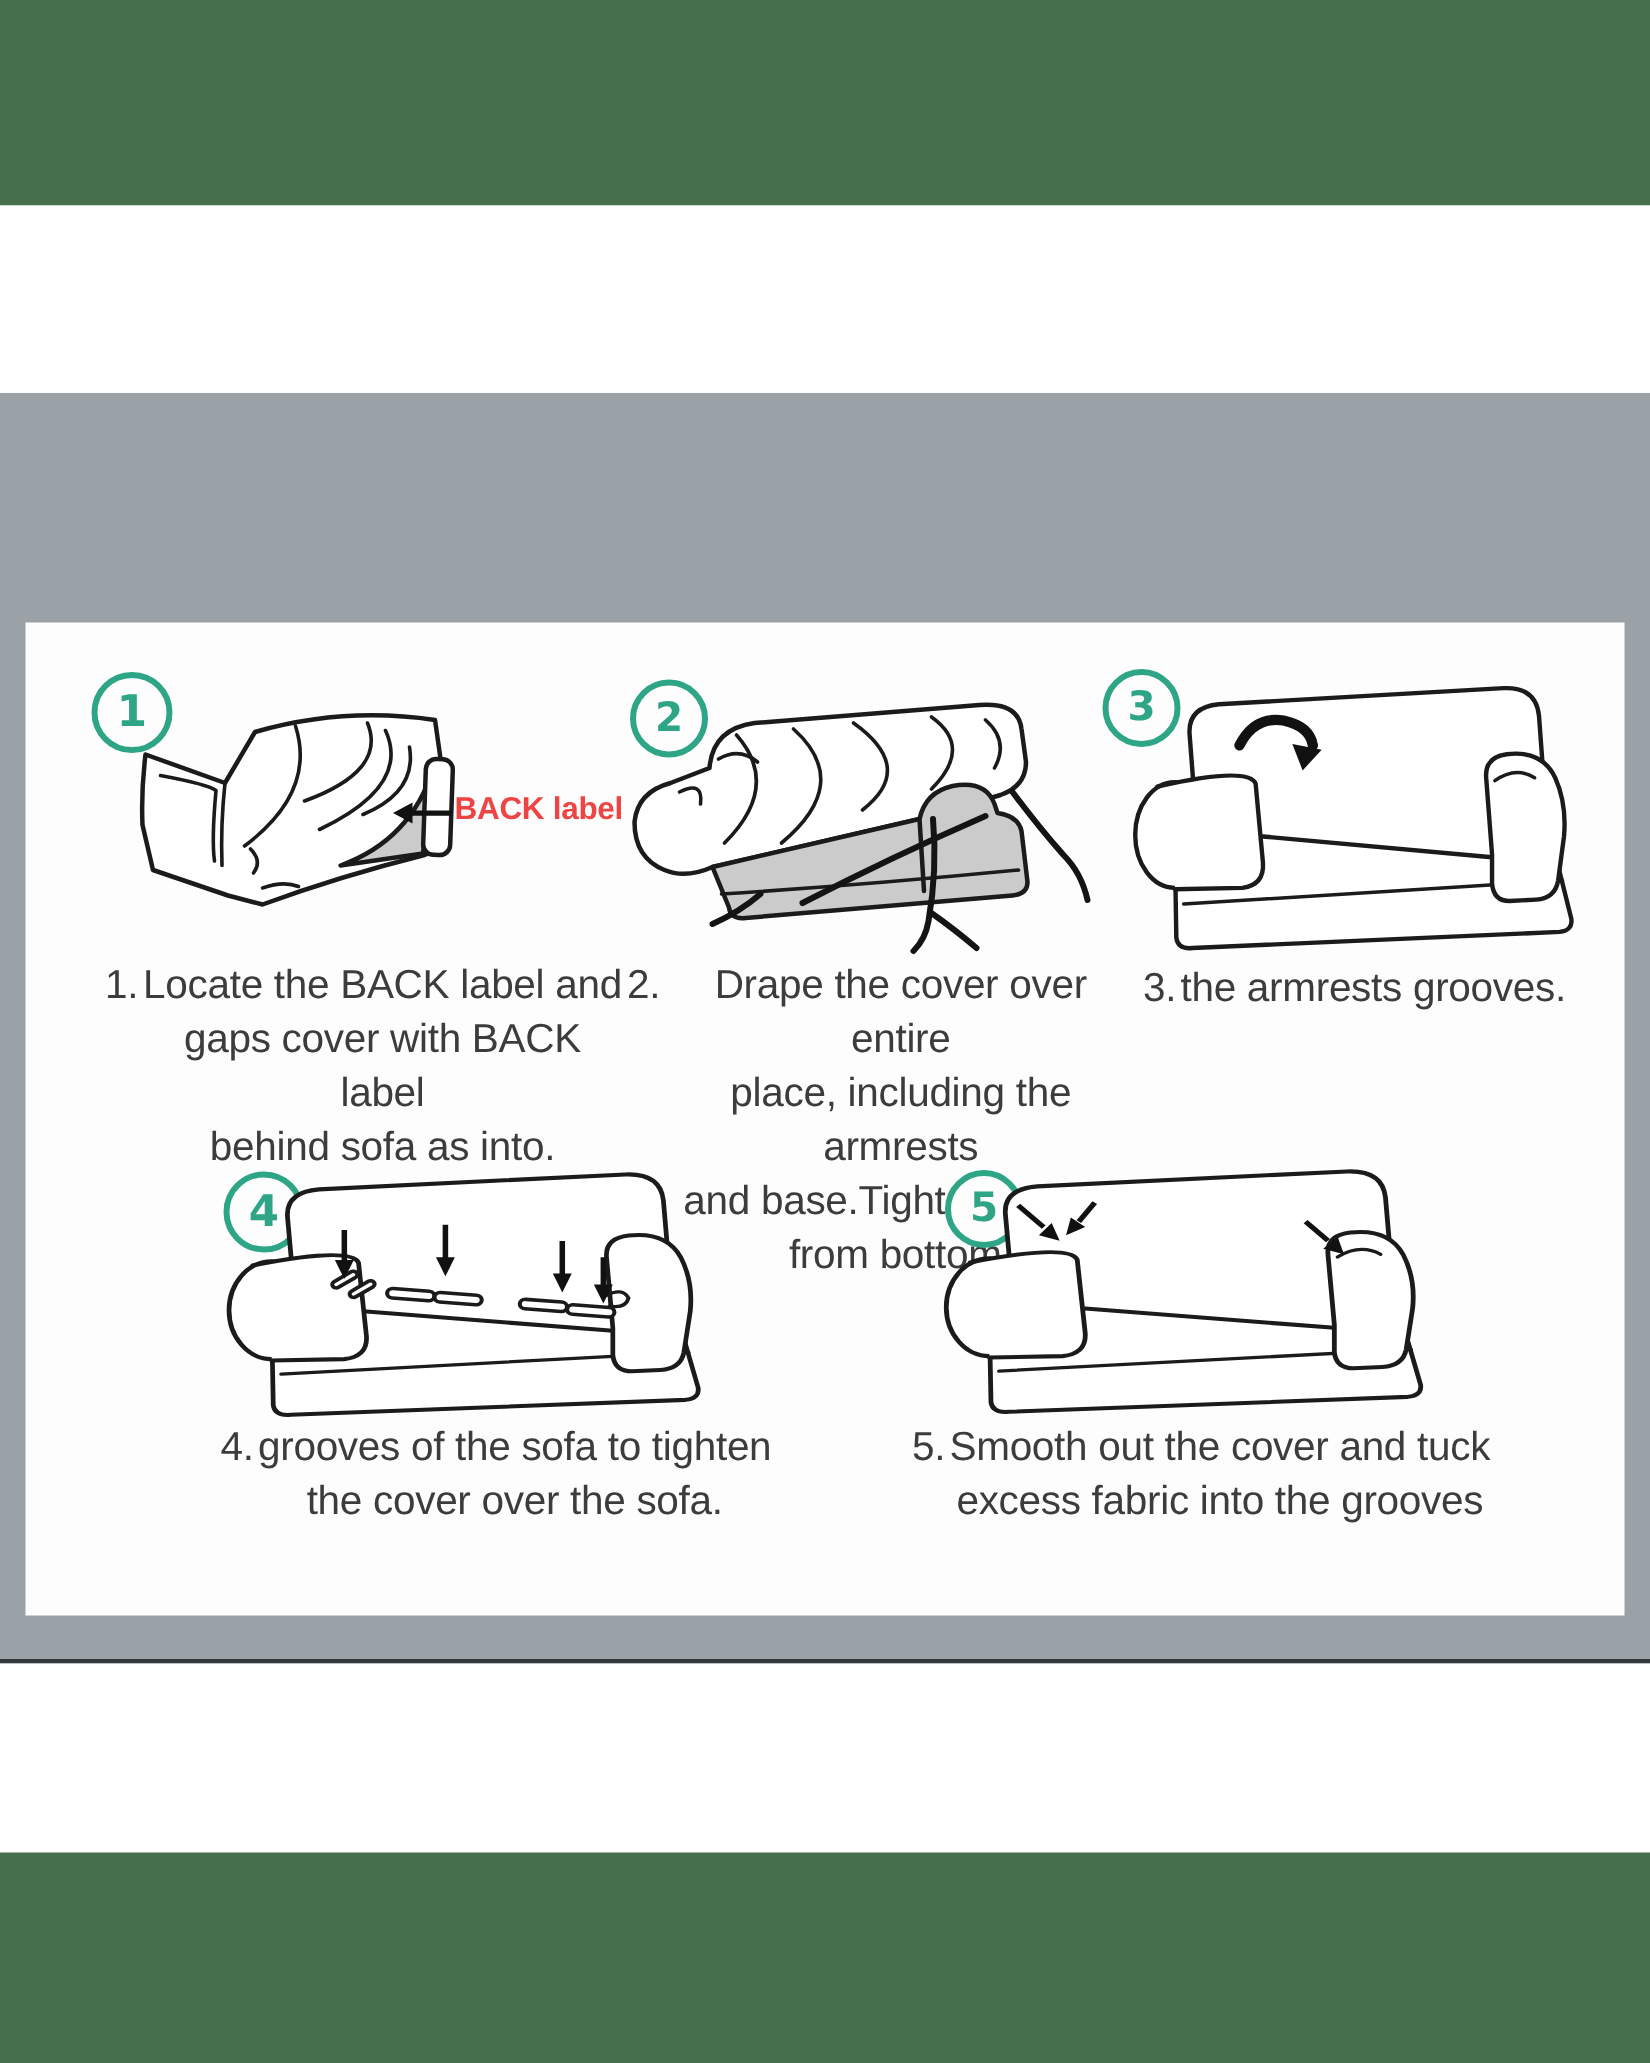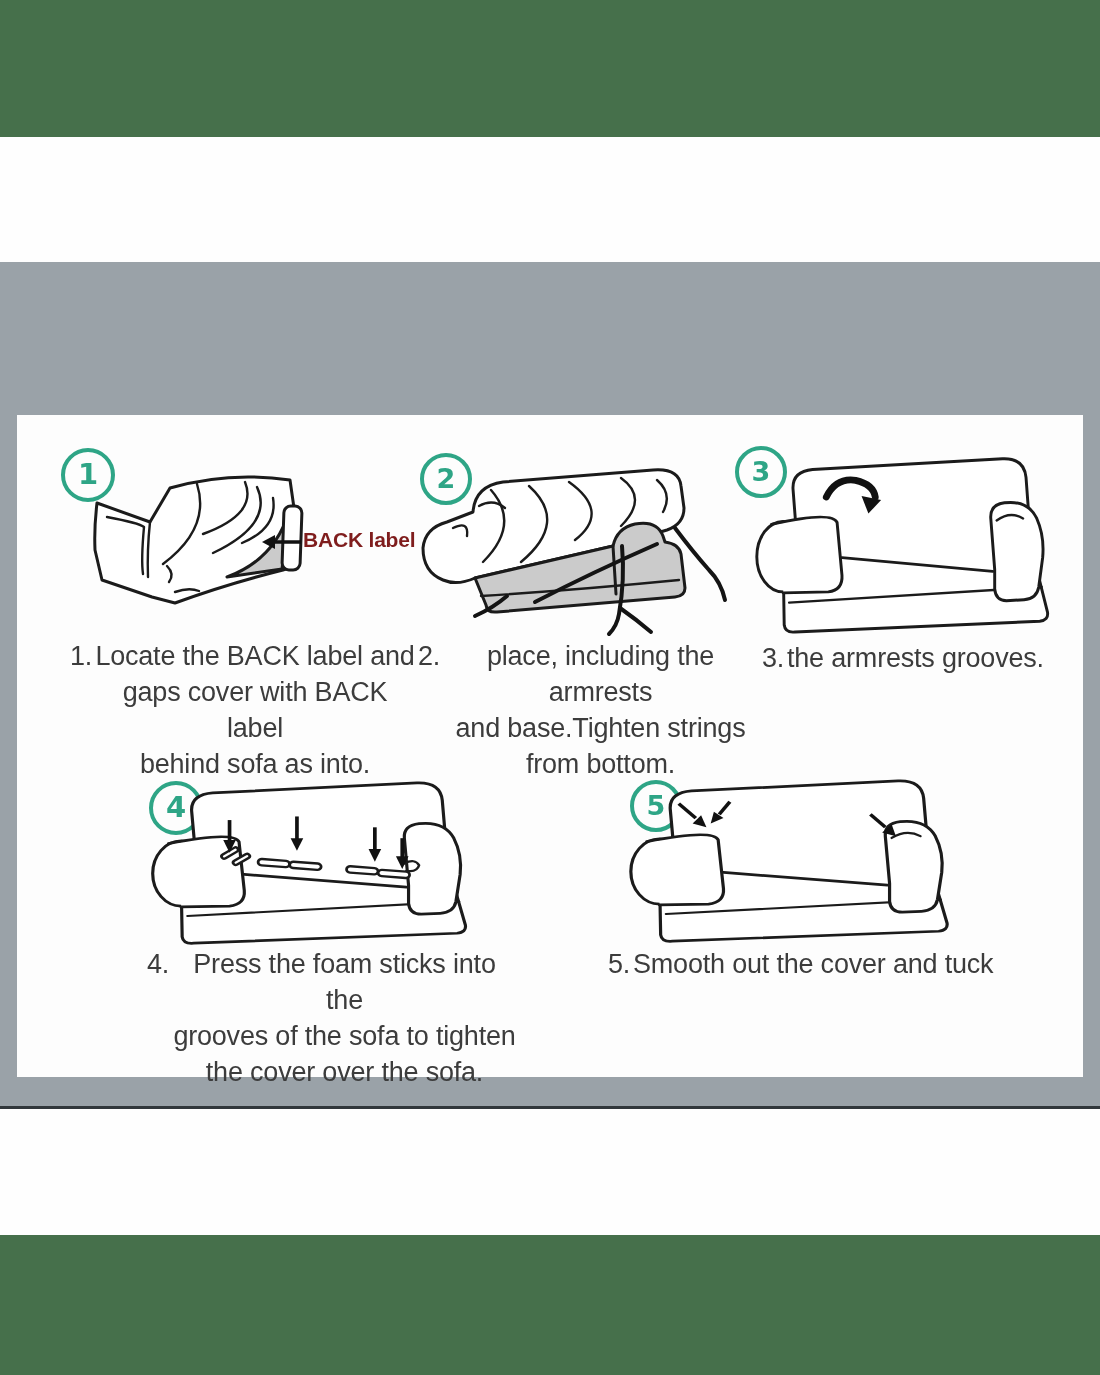--- a/index.html
+++ b/index.html
@@ -22,21 +22,21 @@
   .b46{width:46px;height:46px;font-size:29px;}
   .b44{width:44px;height:44px;font-size:27px;}
 
   .fig{position:absolute;}
 
   .caption{position:absolute;display:flex;color:#3C3C3C;font-size:27px;
            line-height:36px;letter-spacing:-0.2px;}
   .caption .num{flex:0 0 25px;}
   .caption .lines span{display:block;text-align:center;}
 
-  .callout{position:absolute;color:#7f1d1d;font-size:21px;line-height:26px;
+  .callout{position:absolute;color:#ef4444;font-size:21px;line-height:26px;
            font-weight:600;letter-spacing:-0.2px;}
 
   svg .ln{fill:none;stroke:#1B1B1B;stroke-width:3;stroke-linecap:round;stroke-linejoin:round;}
   svg .fw{fill:#FFFFFF;stroke:none;}
   svg .fwl{fill:#FFFFFF;stroke:#1B1B1B;stroke-width:3;stroke-linecap:round;stroke-linejoin:round;}
   svg .gry{fill:#CBCBCB;stroke:#1B1B1B;stroke-width:3;stroke-linejoin:round;}
   svg .thin{stroke-width:2.4;}
   svg .str{fill:none;stroke:#141414;stroke-width:4;stroke-linecap:round;}
   svg .arr{fill:none;stroke:#111;stroke-width:3.5;}
   svg .head{fill:#111;stroke:none;}
@@ -114,20 +114,21 @@
         <path class="str" d="M118,152 Q176,122 240,94"></path>
         <path class="str" d="M205,96 Q208,130 202,164 Q200,176 192,184"></path>
         <path class="str" d="M203,158 Q220,170 234,182"></path>
         <path class="str" d="M258,78 Q276,102 292,120 Q304,132 308,150"></path>
       </g>
     </svg>
 
     <div class="caption" style="left:401px;top:223px;width:340px;">
       <span class="num">2.</span>
       <span class="lines">
+        <span>Drape the cover over entire</span>
         <span>place, including the armrests</span>
         <span>and base.Tighten strings</span>
         <span>from bottom.</span>
       </span>
     </div>
 
     <div class="badge b44" style="left:718px;top:31px;">
       <span>3</span>
     </div>
 
@@ -195,21 +196,20 @@
         <path class="arr" d="M224,60 L224,86"></path>
           <polygon class="head" points="224,98 218,84 230,84"></polygon>
         <path class="arr" d="M250,72 L250,94"></path>
           <polygon class="head" points="250,106 244,92 256,92"></polygon>
       </g>
     </svg>
 
     <div class="caption" style="left:130px;top:531px;width:370px;">
       <span class="num">4.</span>
       <span class="lines">
-        <span>Press the foam sticks into the</span>
         <span>grooves of the sofa to tighten</span>
         <span>the cover over the sofa.</span>
       </span>
     </div>
 
     <div class="badge b44" style="left:613px;top:365px;">
       <span>5</span>
     </div>
 
     <svg class="fig" style="left:600px;top:356px;" width="362" height="172" viewBox="0 0 340 190" preserveAspectRatio="none">
@@ -232,17 +232,18 @@
           <polygon class="head" points="88,58 91,45 100,52"></polygon>
         <path class="arr" d="M238,48 L252,62"></path>
           <polygon class="head" points="262,72 249,68 258,59"></polygon>
       </g>
     </svg>
 
     <div class="caption" style="left:591px;top:531px;width:390px;">
       <span class="num">5.</span>
       <span class="lines">
         <span>Smooth out the cover and tuck</span>
+        <span>excess fabric into the grooves</span>
       </span>
     </div>
 
   </div>
 </div>
 
 </body></html>

